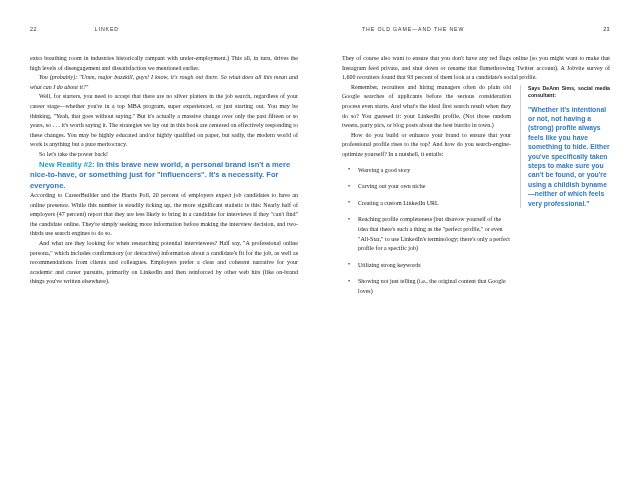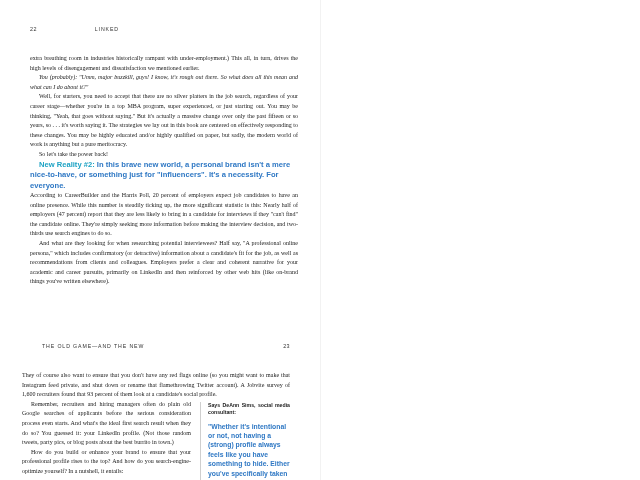--- a/index.html
+++ b/index.html
@@ -12,21 +12,20 @@
     height: 480px;
     overflow: hidden;
     font-family: "Liberation Serif", serif;
   }
   .spread {
     position: relative;
     width: 640px;
     height: 480px;
     background: #ffffff;
     display: flex;
-    flex-direction: column;
   }
   .page {
     position: relative;
     width: 320px;
     height: 480px;
     box-sizing: border-box;
     background: #ffffff;
   }
   .page-left {
     padding: 26px 22px 30px 30px;

